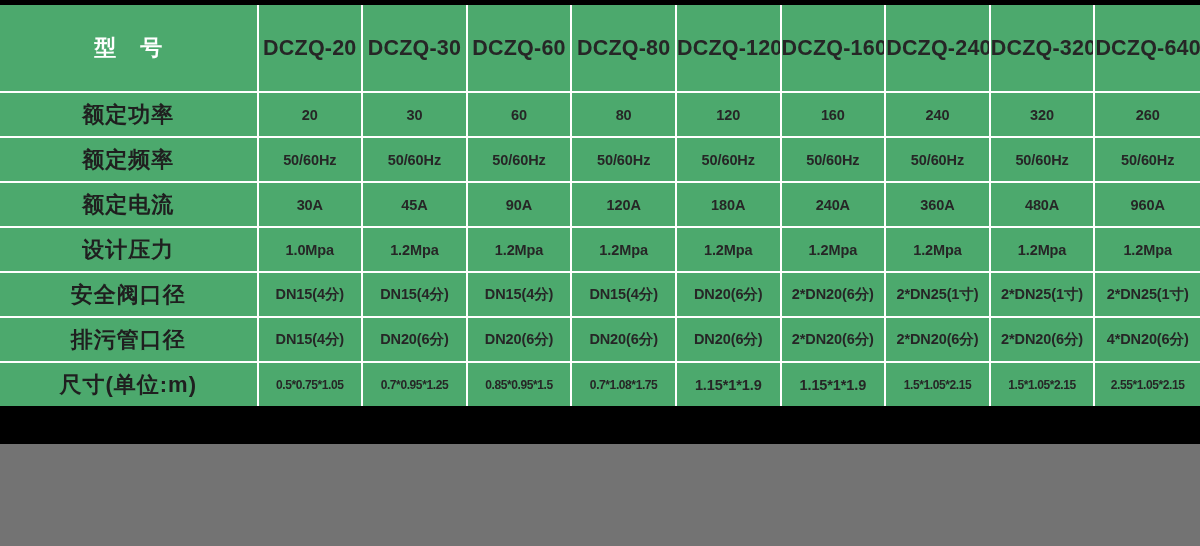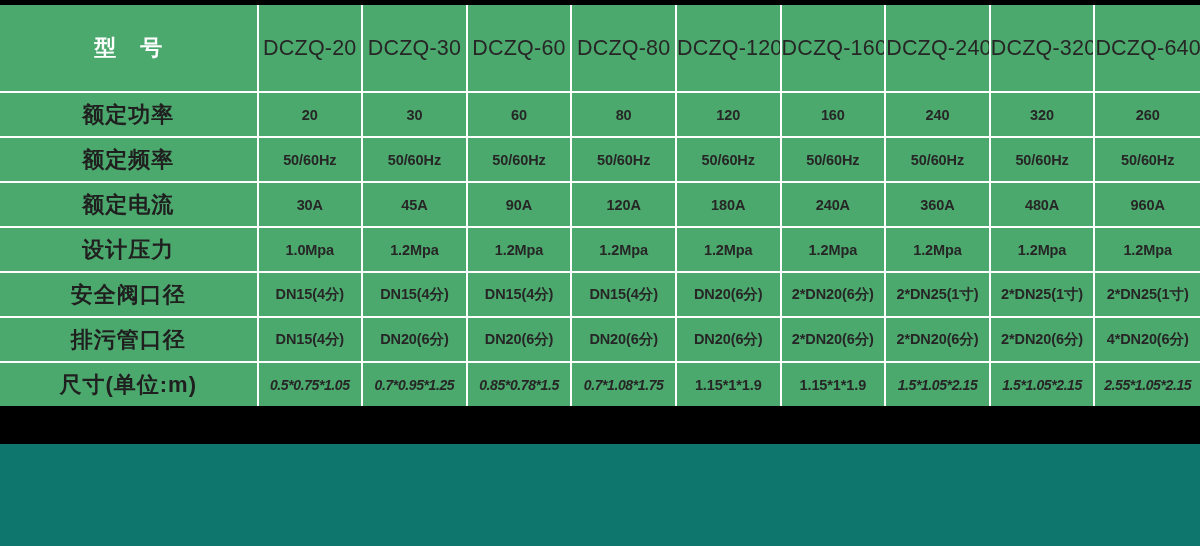--- a/index.html
+++ b/index.html
@@ -11,21 +11,21 @@
     width: 1200px;
     height: 546px;
     overflow: hidden;
     font-family: "Liberation Sans", "DejaVu Sans", sans-serif;
   }
 
   #page {
     position: relative;
     width: 1200px;
     height: 546px;
-    background: #0f766e;
+    background: #737373;
     box-sizing: border-box;
   }
 
   .top-band {
     width: 1200px;
     height: 5px;
     background: #000000;
   }
 
   .spec-table {
@@ -55,21 +55,21 @@
     border-bottom: none;
   }
 
   col.label-col { width: 257px; }
   col.model-col { width: 104px; }
 
   
   .header-row td {
     height: 86px;
     font-size: 21.5px;
-    font-weight: 400;
+    font-weight: 700;
     letter-spacing: 0.2px;
   }
   .header-row td.model-title {
     color: #ffffff;
     font-size: 22px;
     font-weight: bold;
     letter-spacing: 9px;
     text-indent: 9px;
   }
 
@@ -83,23 +83,22 @@
     font-size: 22px;
     font-weight: bold;
     letter-spacing: 1px;
     color: #1f1f1f;
   }
   .data-row td.val {
     font-size: 14.5px;
     letter-spacing: -0.1px;
   }
   .data-row td.val.tight {
-    font-size: 14px;
+    font-size: 12px;
     letter-spacing: -0.4px;
-    font-style: italic;
   }
 
   .footer-note {
     width: 1200px;
     height: 38px;
     background: #000000;
     color: #555555;
     display: flex;
     align-items: center;
     justify-content: center;
@@ -210,21 +209,21 @@
           <td class="val">DN20(6分)</td>
           <td class="val">2*DN20(6分)</td>
           <td class="val">2*DN20(6分)</td>
           <td class="val">2*DN20(6分)</td>
           <td class="val">4*DN20(6分)</td>
         </tr>
         <tr class="data-row">
           <td class="row-label">尺寸(单位:m)</td>
           <td class="val tight">0.5*0.75*1.05</td>
           <td class="val tight">0.7*0.95*1.25</td>
-          <td class="val tight">0.85*0.78*1.5</td>
+          <td class="val tight">0.85*0.95*1.5</td>
           <td class="val tight">0.7*1.08*1.75</td>
           <td class="val">1.15*1*1.9</td>
           <td class="val">1.15*1*1.9</td>
           <td class="val tight">1.5*1.05*2.15</td>
           <td class="val tight">1.5*1.05*2.15</td>
           <td class="val tight">2.55*1.05*2.15</td>
         </tr>
       </tbody>
   </table>
 

